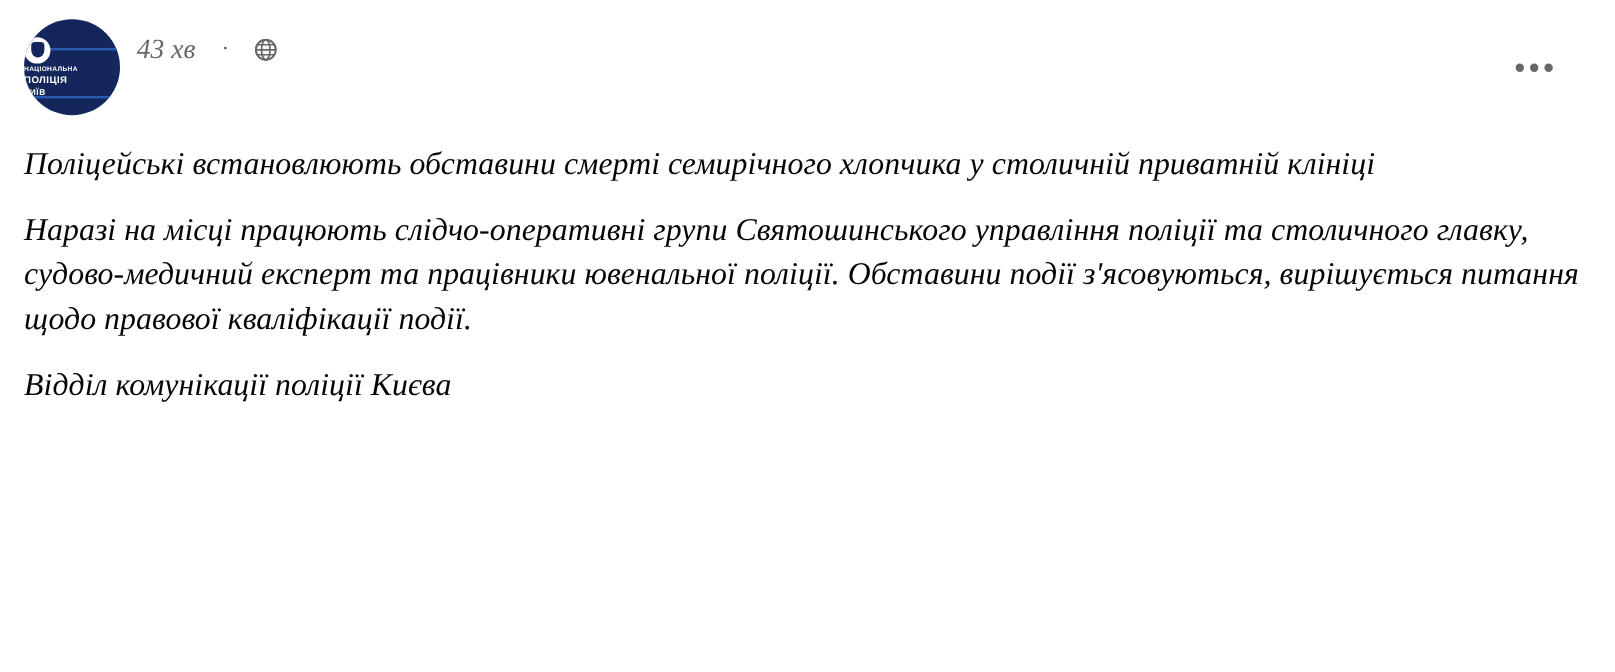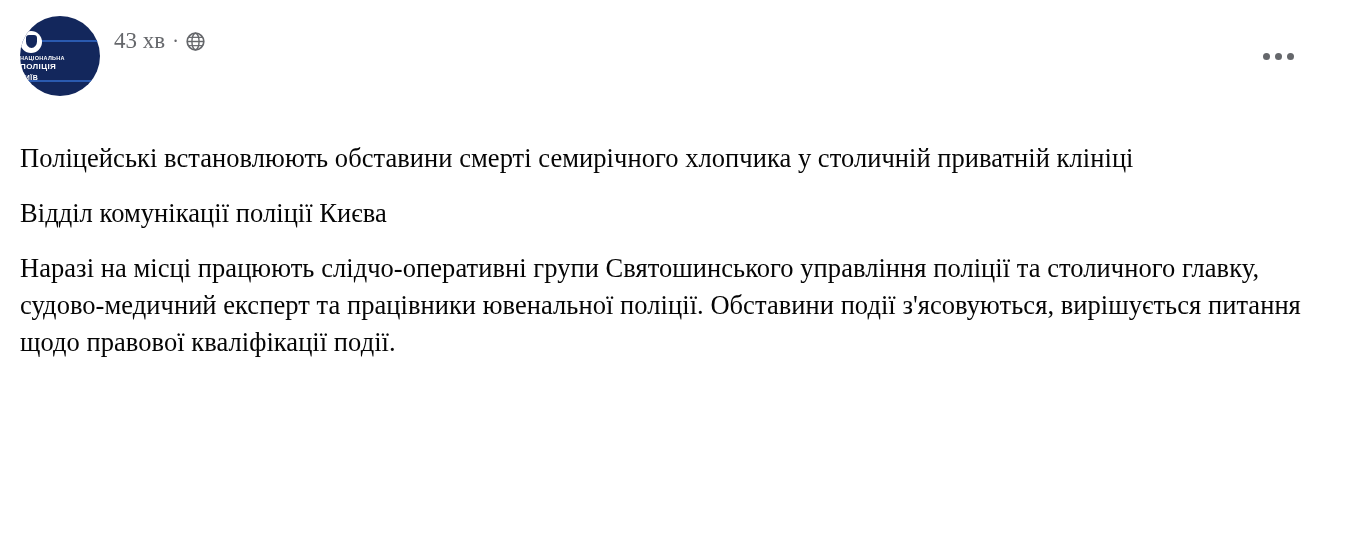--- a/index.html
+++ b/index.html
@@ -103,25 +103,26 @@
     font-family: "Liberation Serif", serif;
     font-weight: bold;
     font-size: 28px;
     line-height: 34px;
     color: #050505;
     letter-spacing: 0.1px;
   }
   .meta-row {
     display: flex;
     align-items: center;
-    gap: 7px;
+    gap: 22px;
     margin-top: 7px;
     color: #65676b;
     font-size: 23px;
     line-height: 28px;
+    font-style: italic;
   }
   .meta-dot {
     color: #65676b;
     font-size: 20px;
     line-height: 20px;
   }
   .globe-icon {
     display: inline-block;
     width: 19px;
     height: 19px;
@@ -143,26 +144,27 @@
   }
   .more-btn i {
     display: block;
     width: 7px;
     height: 7px;
     border-radius: 50%;
     background: #65676b;
   }
 
   .post-body {
-    margin-top: 28px;
+    margin-top: 6px;
     font-family: "Liberation Serif", "DejaVu Serif", serif;
     font-size: 26.5px;
     line-height: 37px;
     color: #050505;
     letter-spacing: 0.05px;
+    font-style: italic;
   }
   .post-body p {
     margin: 0 0 18px 0;
   }
   .post-body p:last-child {
     margin-bottom: 0;
   }
 </style>
 </head>
 <body>
@@ -199,17 +201,17 @@
     <div class="more-btn">
       <i></i>
       <i></i>
       <i></i>
     </div>
 
   </div>
 
   <div class="post-body">
     <p>Поліцейські встановлюють обставини смерті  семирічного хлопчика у столичній приватній клініці</p>
+    <p>Наразі на місці працюють слідчо-оперативні групи Святошинського управління поліції та столичного главку, судово-медичний експерт та працівники ювенальної поліції. Обставини події з'ясовуються, вирішується питання щодо правової кваліфікації події.</p>
     <p>Відділ комунікації поліції Києва</p>
-    <p>Наразі на місці працюють слідчо-оперативні групи Святошинського управління поліції та столичного главку, судово-медичний експерт та працівники ювенальної поліції. Обставини події з'ясовуються, вирішується питання щодо правової кваліфікації події.</p>
   </div>
 
 </div>
 
 </body></html>

